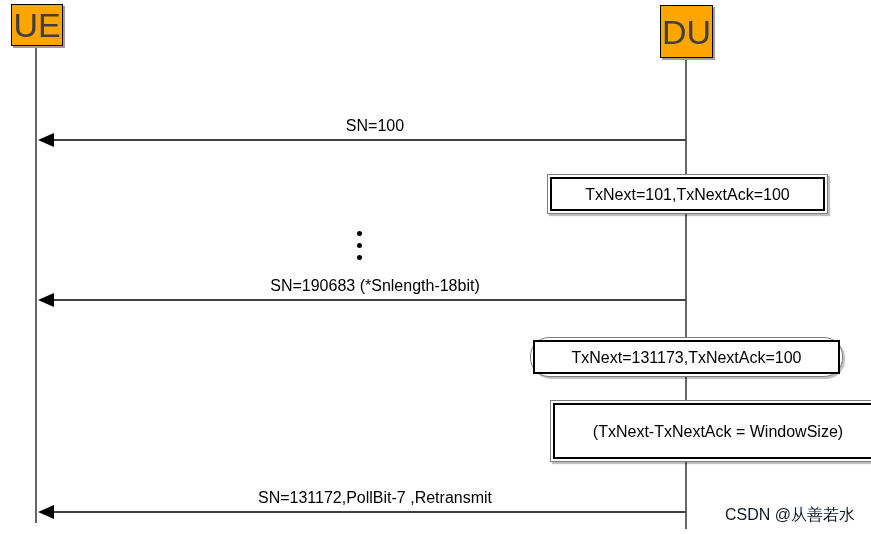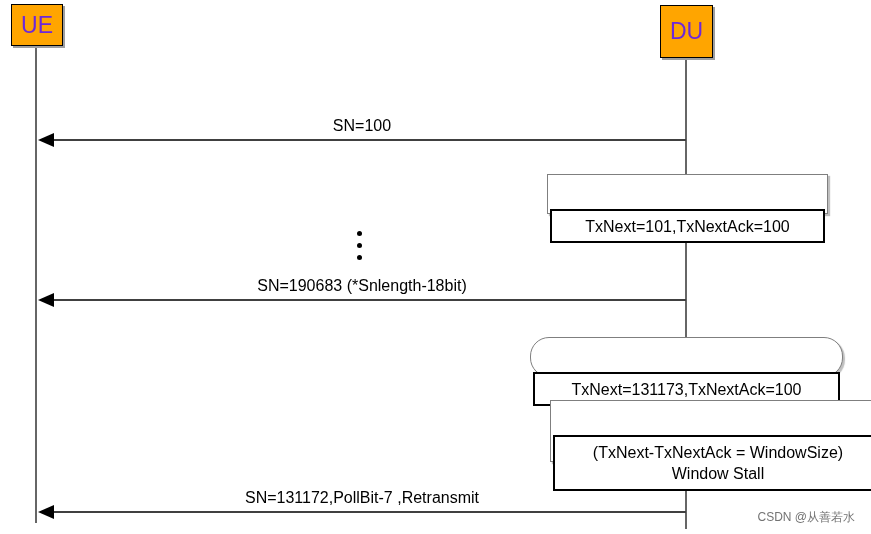--- a/index.html
+++ b/index.html
@@ -14,22 +14,22 @@
   
   .actor{
     position:absolute;
     background:#FFA500;
     border:1px solid #000;
     box-shadow:2px 2px 0 #9e9e9e;
     display:flex;align-items:center;justify-content:center;
     box-sizing:border-box;
   }
   .actor span{
-    color:#6d28d9;
-    font-size:23px;
+    color:#404040;
+    font-size:34px;
     line-height:1;
   }
   
   .lifeline{
     position:absolute;
     width:2px;
     background:#666666;
   }
   
   .message{
@@ -47,21 +47,21 @@
   .msg-arrowhead{
     position:absolute;
     top:-7px;left:0;
     width:0;height:0;
     border-top:7px solid transparent;
     border-bottom:7px solid transparent;
     border-right:16px solid #000;
   }
   .msg-label{
     position:absolute;
-    bottom:5px;left:0;
+    bottom:5px;left:13px;
     width:100%;
     text-align:center;
     font-size:16px;
     white-space:nowrap;
   }
   
   .note{
     position:absolute;
     background:#ffffff;
     border:1px solid #7f7f7f;
@@ -76,40 +76,39 @@
     box-sizing:border-box;
     display:flex;
     flex-direction:column;
     align-items:center;
     justify-content:center;
     font-size:16px;
     line-height:21px;
     text-align:center;
     background:#fff;
     white-space:nowrap;
-    margin-top:32px;
   }
   
   .vellipsis{
     position:absolute;
     display:flex;
     flex-direction:column;
     gap:7px;
   }
   .vellipsis i{
     width:5px;height:5px;
     border-radius:50%;
     background:#000;
     display:block;
   }
   
   .watermark{
     position:absolute;
-    font-size:12px;
-    color:#737373;
+    font-size:16px;
+    color:#0f172a;
     white-space:nowrap;
   }
 </style>
 </head>
 <body>
 
 <div class="canvas">
 
   <div class="lifeline" style="left:35px;top:46px;height:477px;"></div>
   <div class="lifeline" style="left:685px;top:46px;height:483px;"></div>
@@ -147,21 +146,20 @@
 
   <div class="note" style="left:530px;top:337px;width:313px;height:40px;border-radius:19px;">
     <div class="note-inner">
       <span>TxNext=131173,TxNextAck=100</span>
     </div>
   </div>
 
   <div class="note" style="left:550px;top:400px;width:336px;height:62px;">
     <div class="note-inner">
       <span>(TxNext-TxNextAck = WindowSize)</span>
-      <span>Window Stall</span>
     </div>
   </div>
 
   <div class="message" style="top:512px;">
     <div class="msg-label">SN=131172,PollBit-7 ,Retransmit</div>
     <div class="msg-line"></div>
     <div class="msg-arrowhead"></div>
   </div>
 
   <div class="watermark" style="right:16px;bottom:8px;">CSDN @从善若水</div>

